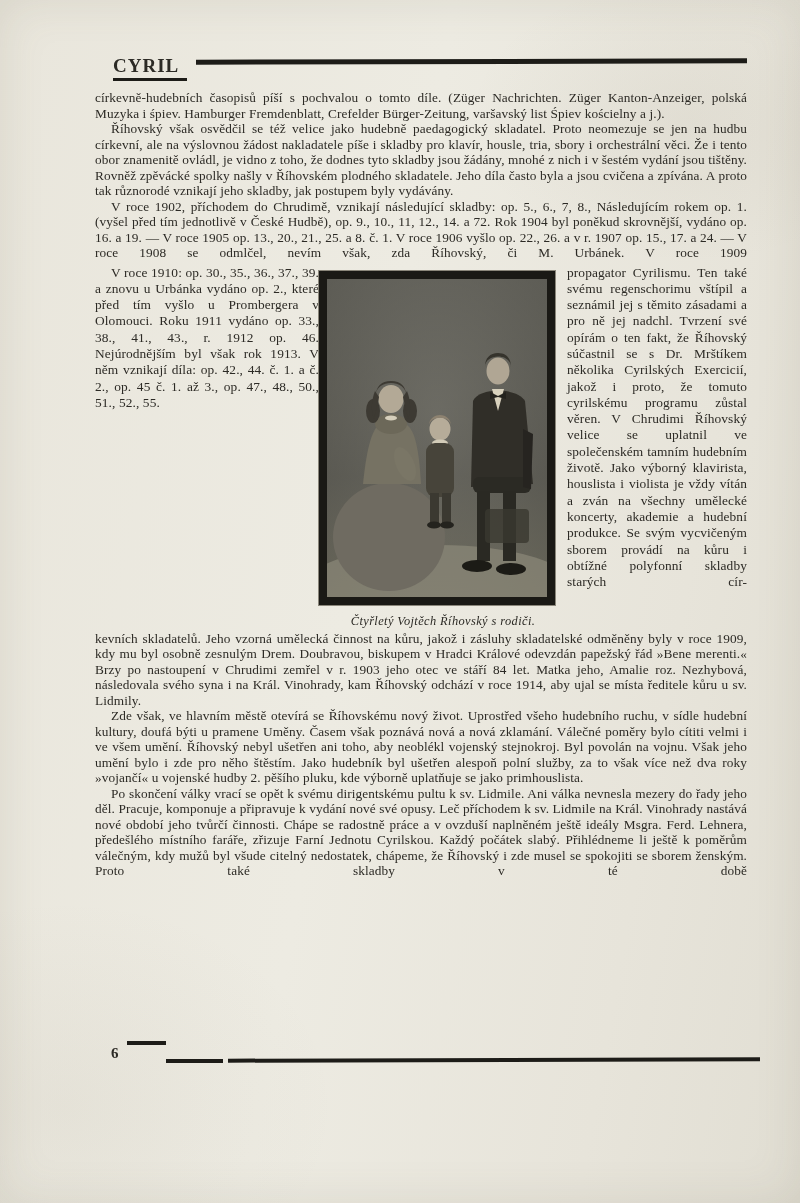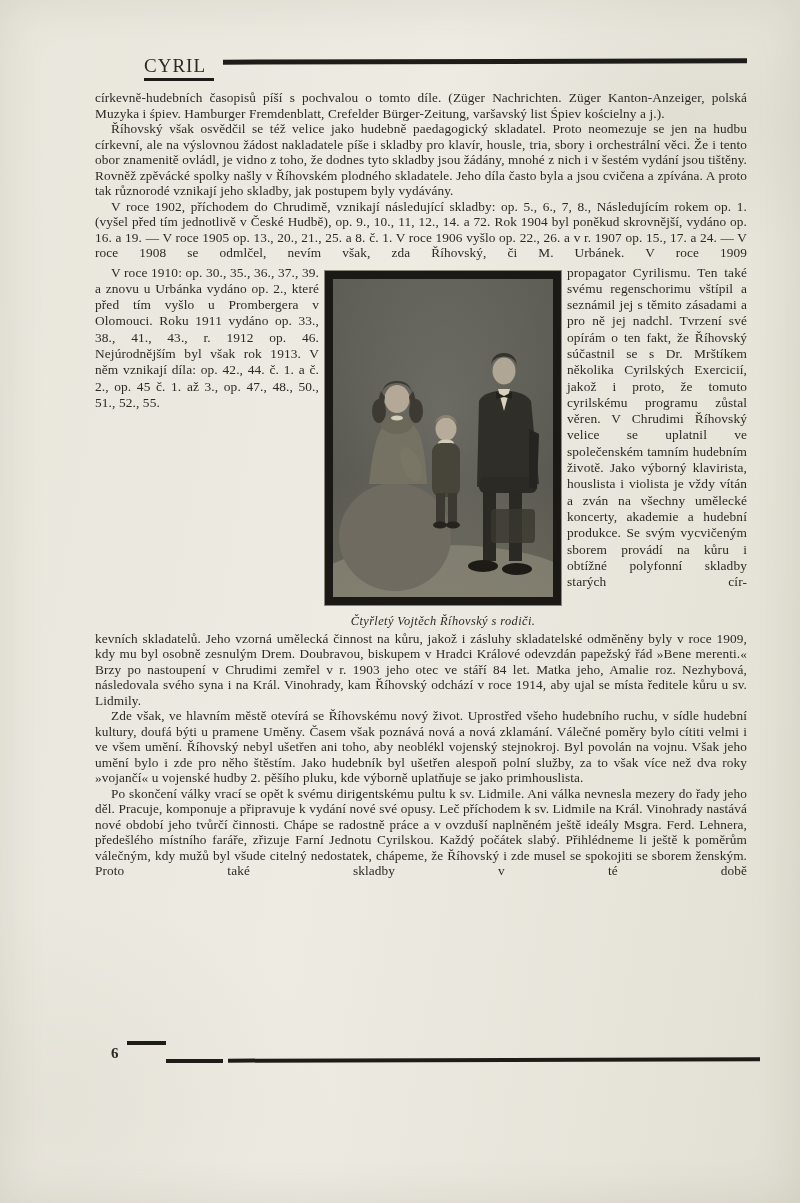--- a/index.html
+++ b/index.html
@@ -14,37 +14,37 @@
       radial-gradient(ellipse 340px 220px at 86% 10%, rgba(120,110,88,0.07), transparent 65%),
       radial-gradient(ellipse 420px 320px at 8% 92%, rgba(120,110,88,0.06), transparent 65%),
       linear-gradient(100deg,#e9e6dc 0%,#edebe2 45%,#e7e4da 78%,#e1ded3 100%);
     box-shadow:inset 0 0 46px rgba(100,90,70,0.13);
     color:#2c2a25;
   }
   .content{position:absolute;left:95px;top:56px;width:652px;}
   
   .header{display:flex;align-items:flex-start;margin-left:18px;margin-bottom:9px;}
   .masthead-title{
-    font-weight:normal;font-size:19px;letter-spacing:1px;line-height:20px;
-    border-bottom:3.5px solid #1d1c18;padding:0 8px 2px 0;margin-left:31px;
+    font-weight:bold;font-size:19px;letter-spacing:1px;line-height:20px;
+    border-bottom:3.5px solid #1d1c18;padding:0 8px 2px 0;
   }
   .header-rule{flex:1;height:4.5px;background:#1d1c18;margin:3px 0 0 9px;transform:rotate(-0.15deg);}
   
   .p{
     margin:0;text-align:justify;
     font-size:13.3px;line-height:15.5px;letter-spacing:0.1px;
     hyphens:none;
   }
   .ind{text-indent:16px;}
   .cont{text-align-last:justify;}
   
   .wrap{display:flex;margin-top:4px;margin-bottom:2px;}
   .leftcol{width:224px;}
   .leftcol .p,.rightcol .p{font-size:13.4px;line-height:16.3px;}
-  .photo-block{width:248px;display:flex;flex-direction:column;align-items:center;margin:0;padding:0;}
+  .photo-block{width:248px;display:flex;flex-direction:column;margin:0;padding:0;}
   .photo-frame{
     width:220px;height:318px;border:8px solid #1a1915;background:#63625b;
     box-shadow:0 0 0 1px #8a867a;margin-top:6px;
   }
   .photo-frame svg{display:block;}
   .caption{
     margin-top:9px;font-style:italic;font-size:12.4px;letter-spacing:0.4px;
     text-align:center;white-space:nowrap;
   }
   .rightcol{flex:1;}

